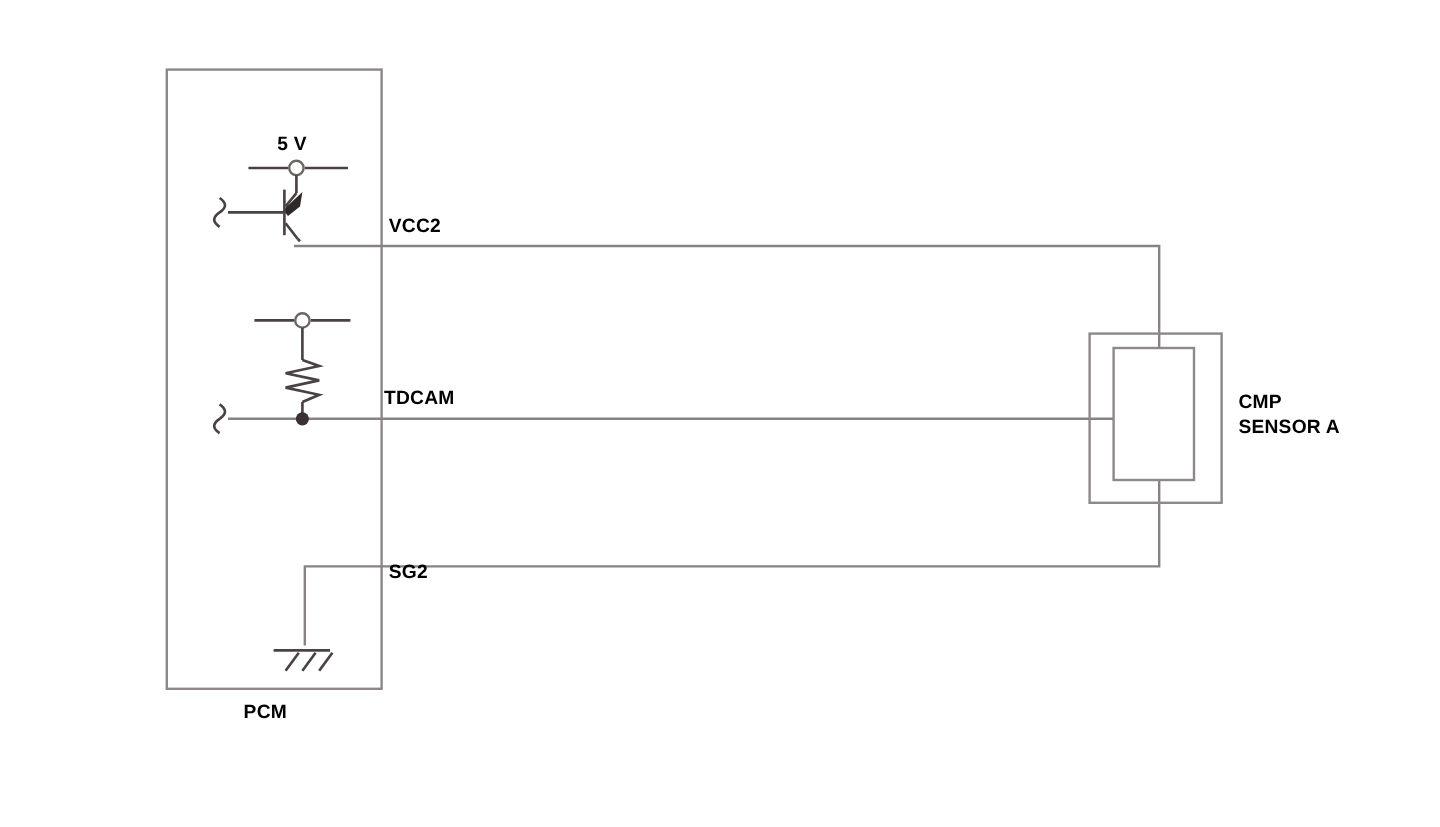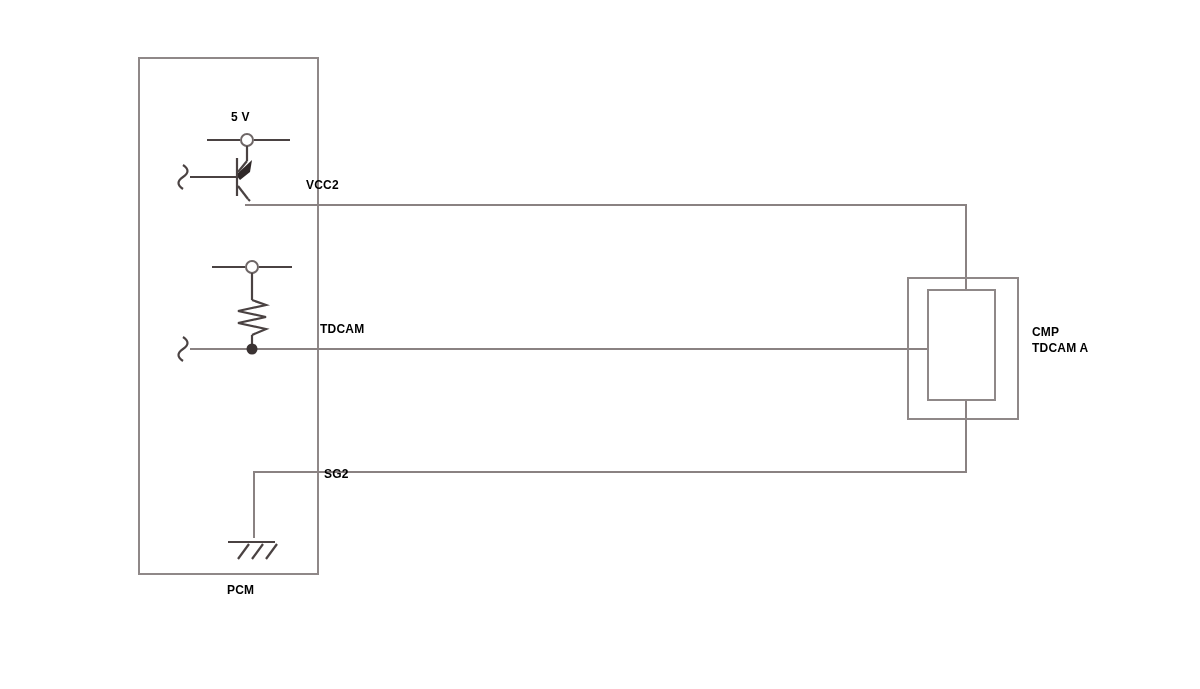--- a/index.html
+++ b/index.html
@@ -50,31 +50,31 @@
     stroke: none;
   }
   .arrow-head {
     fill: #2f2828;
     stroke: none;
   }
   .diag-label {
     position: absolute;
     font-family: "Liberation Sans", sans-serif;
     font-weight: bold;
-    font-size: 12px;
+    font-size: 16px;
     color: #000000;
     white-space: pre;
     line-height: 1.32;
     letter-spacing: 0.2px;
   }
   .label-5v      { left: 231px;  top: 110px; }
-  .label-vcc2    { left: 306px;  top: 178px; }
+  .label-vcc2    { left: 324px;  top: 178px; }
   .label-tdcam   { left: 320px;  top: 322px; }
   .label-sg2     { left: 324px;  top: 467px; }
-  .label-pcm     { left: 203px;  top: 583px; margin-left: 24px; }
+  .label-pcm     { left: 203px;  top: 583px; }
   .label-sensor  { left: 1032px; top: 325px; }
 </style>
 </head>
 <body>
 
 <div id="diagram-root">
 
   <svg id="schematic-svg" viewBox="0 0 1200 689" xmlns="http://www.w3.org/2000/svg">
 
     <rect class="box-stroke" x="139" y="58" width="179" height="516"></rect>
@@ -129,15 +129,15 @@
 
   <div class="diag-label label-vcc2">VCC2</div>
 
   <div class="diag-label label-tdcam">TDCAM</div>
 
   <div class="diag-label label-sg2">SG2</div>
 
   <div class="diag-label label-pcm">PCM</div>
 
   <div class="diag-label label-sensor">CMP
-TDCAM A</div>
+SENSOR A</div>
 
 </div>
 
 </body></html>

